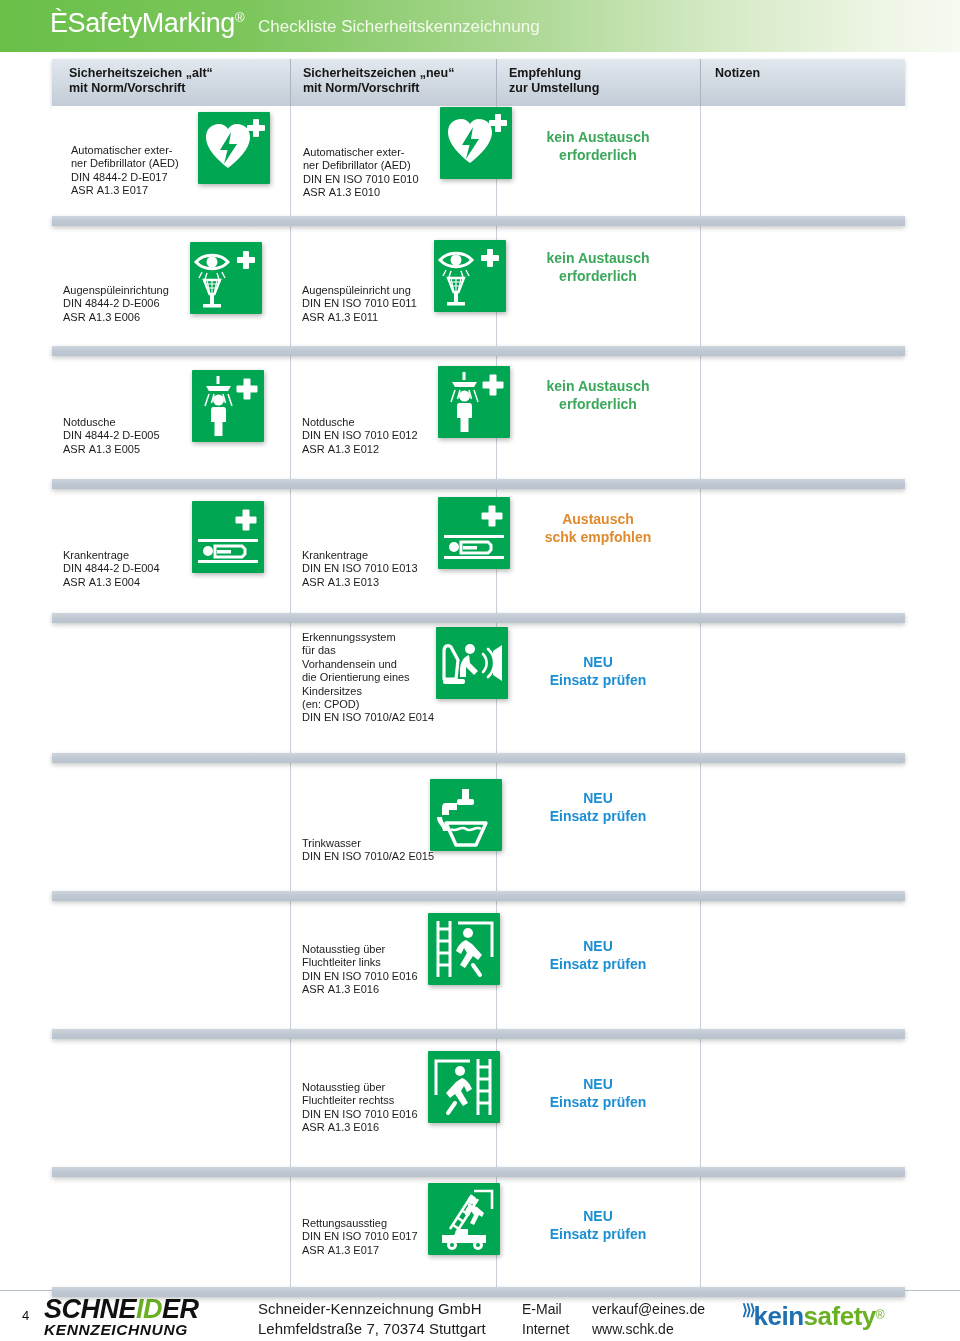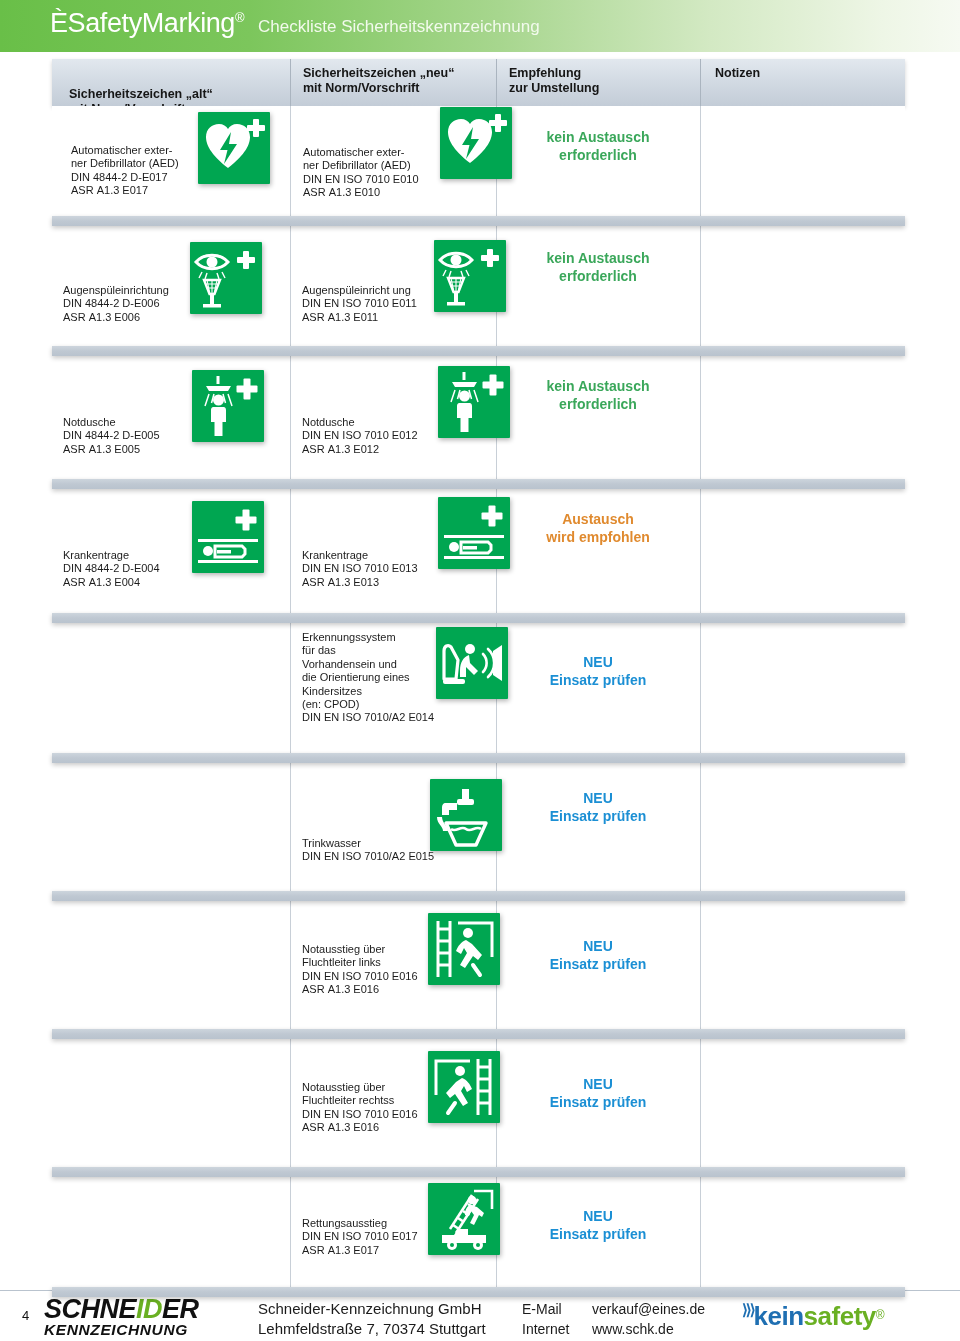--- a/index.html
+++ b/index.html
@@ -37,21 +37,21 @@
     position:relative;height:47px;
     background:linear-gradient(to bottom,#e2e8ee 0%,#d2dae3 48%,#c3ccd7 100%);
     box-shadow:0 2px 4px rgba(0,0,0,0.18);
   }
   .thcell{
     position:absolute;top:0;height:47px;
     box-sizing:border-box;padding-top:7px;
     font-size:12.5px;font-weight:bold;color:#161616;line-height:15px;
   }
   .thcell .l2{display:block;}
-  .c0{left:0;width:238px;padding-left:17px;margin-top:21px;}
+  .c0{left:0;width:238px;padding-left:17px;}
   .c1{left:238px;width:206px;padding-left:12px;border-left:1px solid #aab4bf;}
   .c2{left:444px;width:204px;padding-left:12px;border-left:1px solid #aab4bf;}
   .c3{left:648px;width:205px;padding-left:14px;border-left:1px solid #aab4bf;}
 
   
   .tbody{position:relative;}
   .row{position:relative;background:#fff;}
   .row .vline{
     position:absolute;top:0;bottom:0;width:1px;background:#c8cfd7;
   }
@@ -373,21 +373,21 @@
           </div>
           <div class="cap" style="left:12px;top:60px">
             <div>Krankentrage</div>
             <div>DIN&nbsp;EN&nbsp;ISO&nbsp;7010&nbsp;E013</div>
             <div>ASR&nbsp;A1.3&nbsp;E013</div>
           </div>
         </div>
         <div class="cell k2">
               <div class="rec orange" style="top:21px;color:#e08a2e">
                 <div>Austausch</div>
-            <div>wird empfohlen</div>
+            <div>schk empfohlen</div>
               </div>
             </div>
         <div class="cell k3"><span></span></div>
       </div>
       <div class="sep"></div>
       <div class="row" style="height: 130px;">
         <div class="vline v1"></div>
                <div class="vline v2"></div>
                <div class="vline v3"></div>
         <div class="cell k0"></div>

